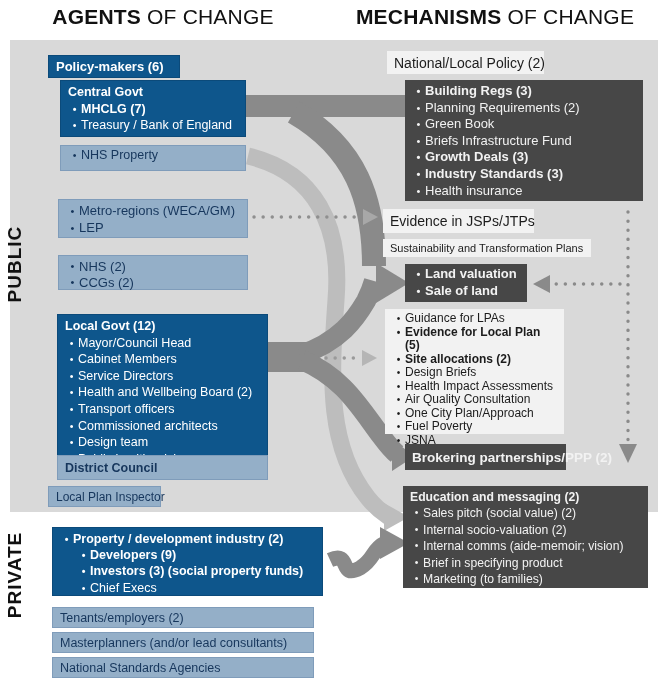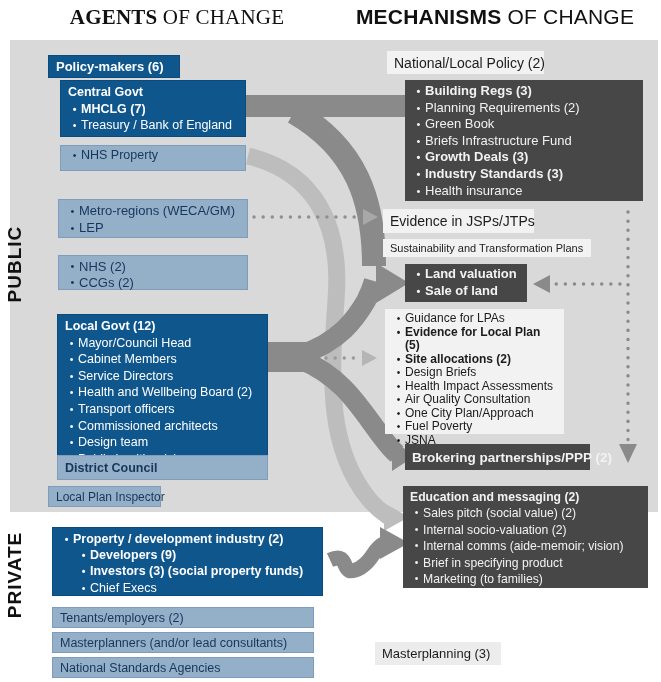--- a/index.html
+++ b/index.html
@@ -45,30 +45,30 @@
   .pos-masterplanners{left:52px;top:632px;width:262px;height:21px;font-size:12.5px;}
   .pos-natstd{left:52px;top:657px;width:262px;height:21px;font-size:12.5px;}
 
   
   .pos-natpolicy{left:387px;top:51px;width:157px;height:23px;font-size:14px;}
   .pos-policybox{left:405px;top:80px;width:238px;height:121px;font-size:13px;line-height:16.6px;}
   .pos-jsps{left:383px;top:209px;width:151px;height:24px;font-size:14px;}
   .pos-stp{left:383px;top:239px;width:208px;height:18px;font-size:11px;}
   .pos-landbox{left:405px;top:264px;width:122px;height:38px;font-size:13px;line-height:16.5px;padding-top:2px;}
   .pos-guidance{left:385px;top:309px;width:179px;height:125px;font-size:12px;line-height:13.5px;}
-  .pos-brokering{left:405px;top:444px;width:185px;height:26px;font-size:13.5px;font-weight:bold;}
+  .pos-brokering{left:405px;top:444px;width:161px;height:26px;font-size:13.5px;font-weight:bold;}
   .pos-education{left:403px;top:486px;width:245px;height:102px;font-size:12.2px;line-height:16.4px;}
   .pos-masterplanning{left:375px;top:642px;width:126px;height:23px;font-size:13px;background:#ececec;}
 </style>
 </head>
 <body>
 
 <div class="canvas">
 
-  <div class="hdr" style="left:46px;width:262px;font-family:Liberation Serif, serif;">
+  <div class="hdr" style="left:32px;width:262px;">
     <strong>AGENTS</strong>
     <span>OF CHANGE</span>
   </div>
   <div class="hdr" style="left:334px;width:322px;">
     <strong>MECHANISMS</strong>
     <span>OF CHANGE</span>
   </div>
 
   <div class="public-bg"></div>
 
@@ -366,17 +366,14 @@
           <span class="dot">•</span>
           <span class="tx">Brief in specifying product</span>
         </div>
         <div class="bl">
           <span class="dot">•</span>
           <span class="tx">Marketing (to families)</span>
         </div>
       </div>
   </div>
 
-  <div class="box wb lab pos-masterplanning">
-    <span>Masterplanning (3)</span>
-  </div>
 
 </div>
 
 </body></html>

